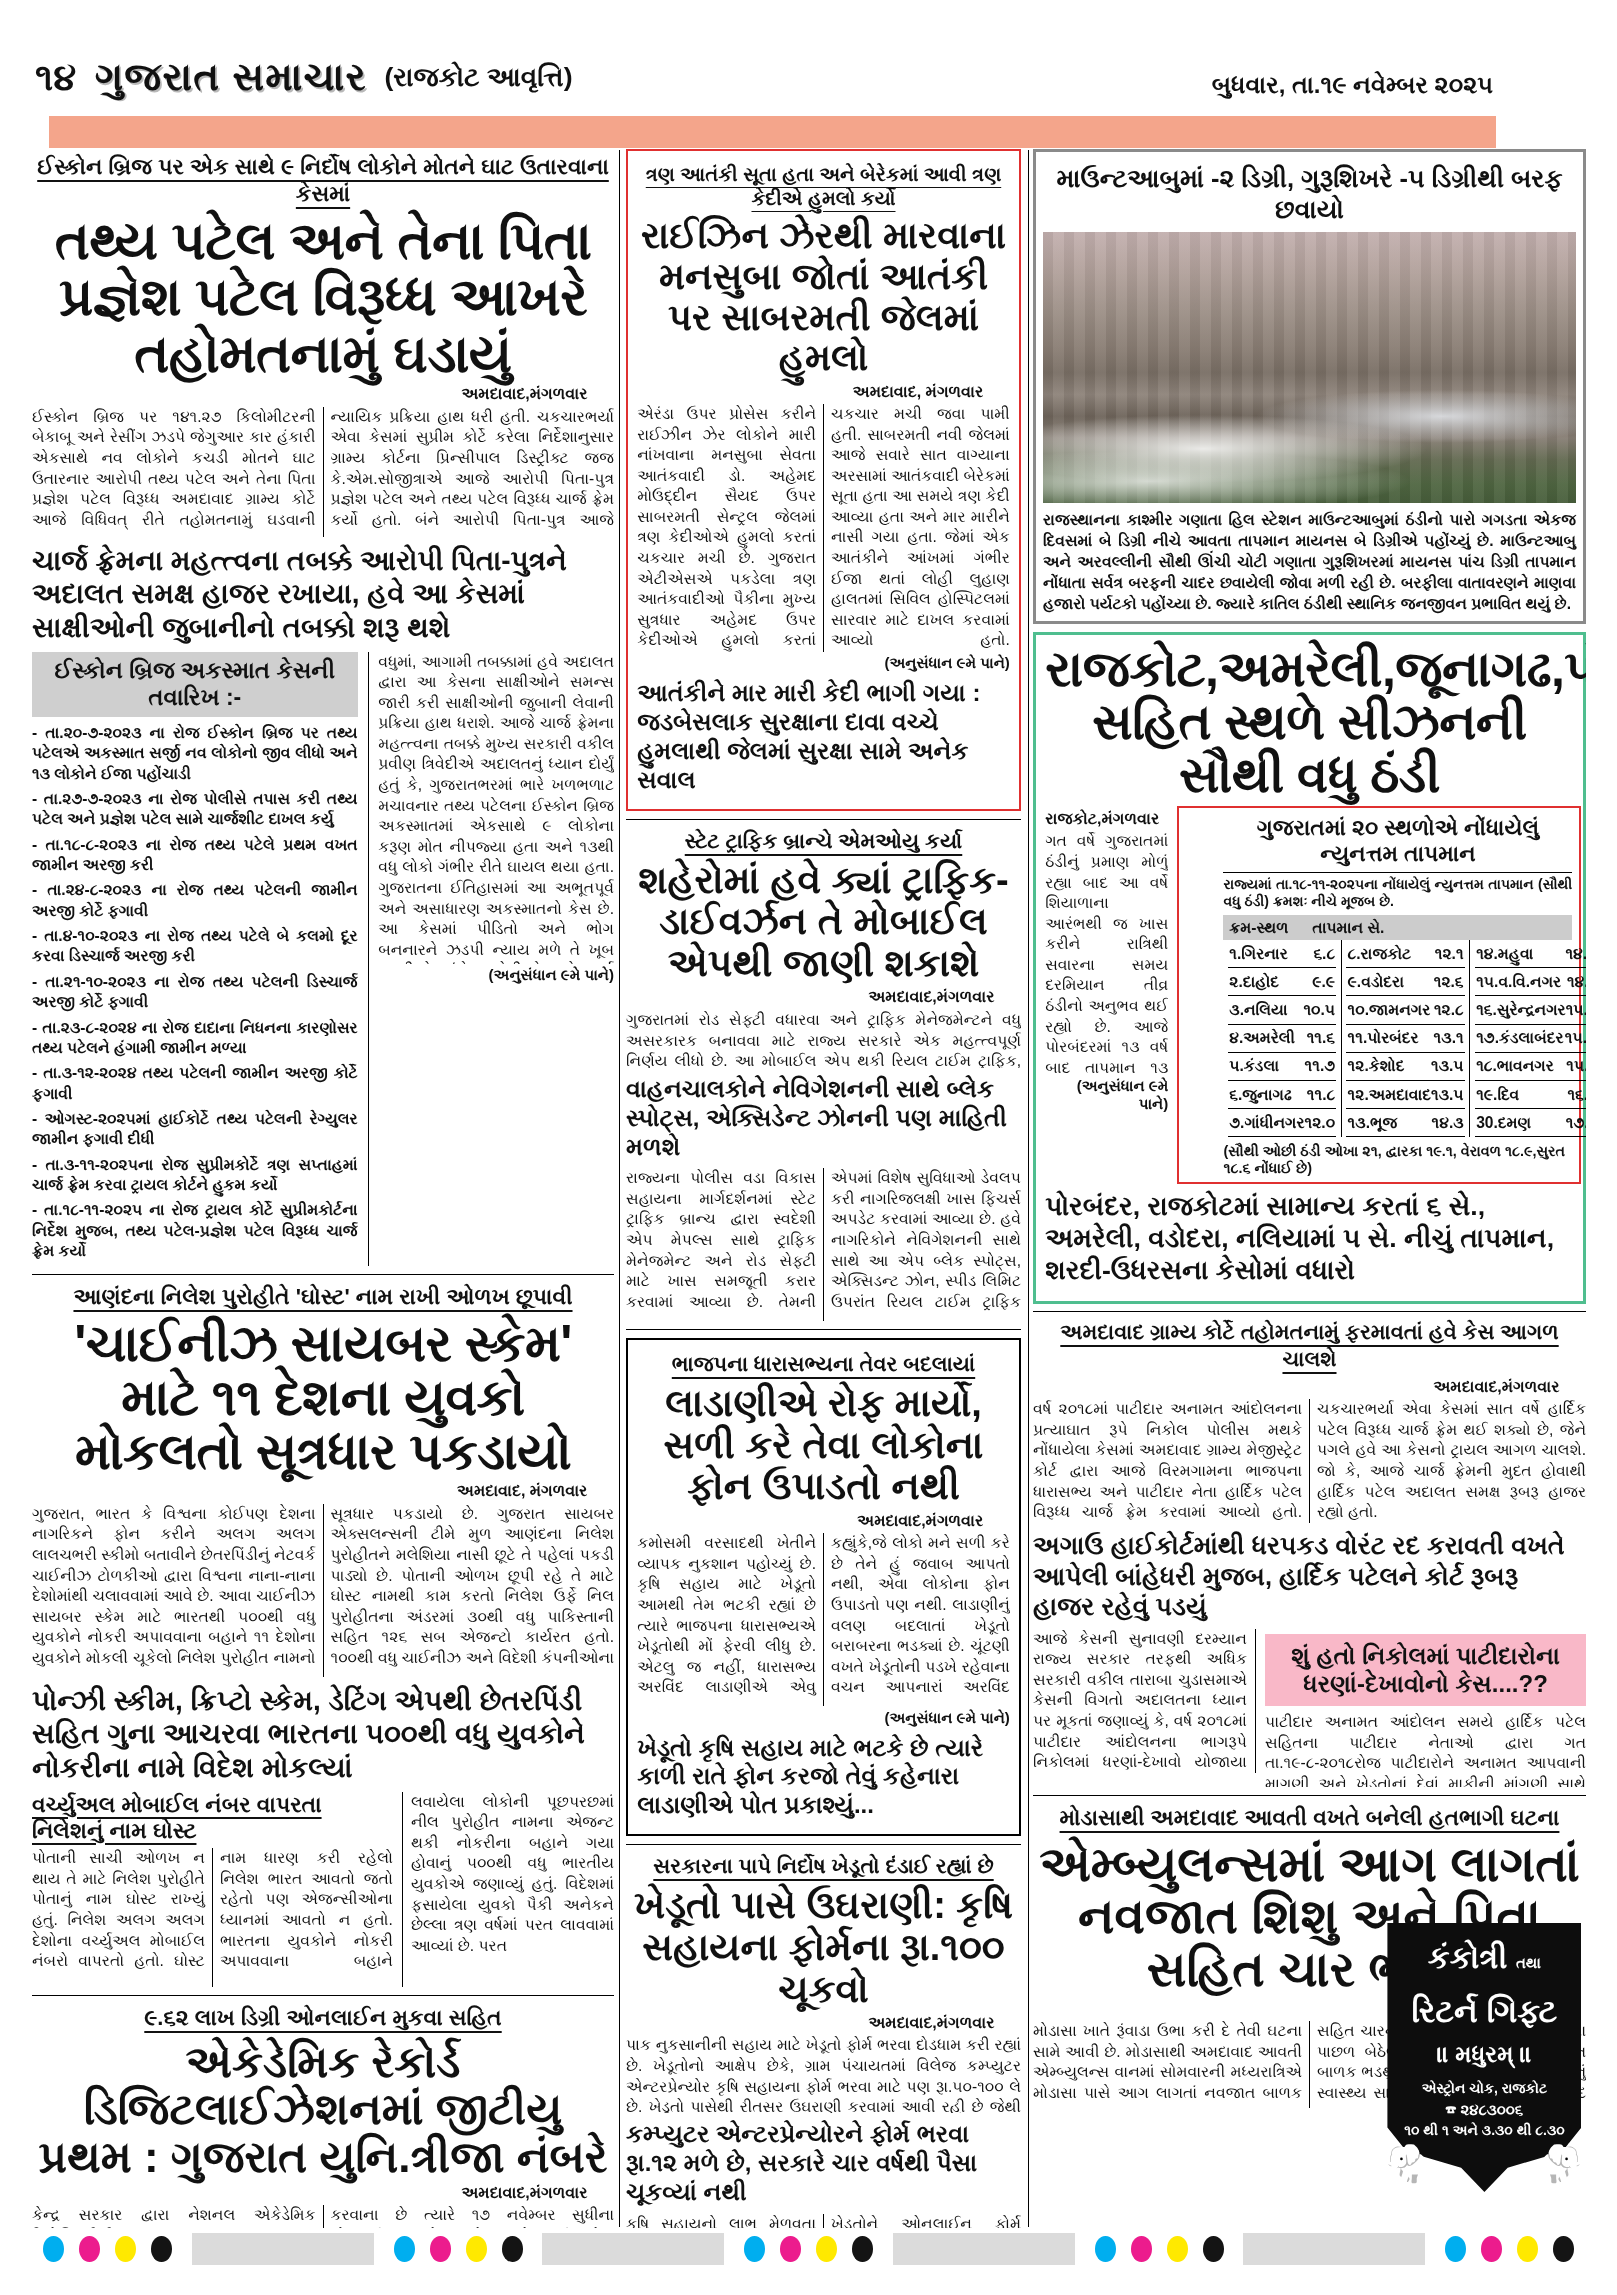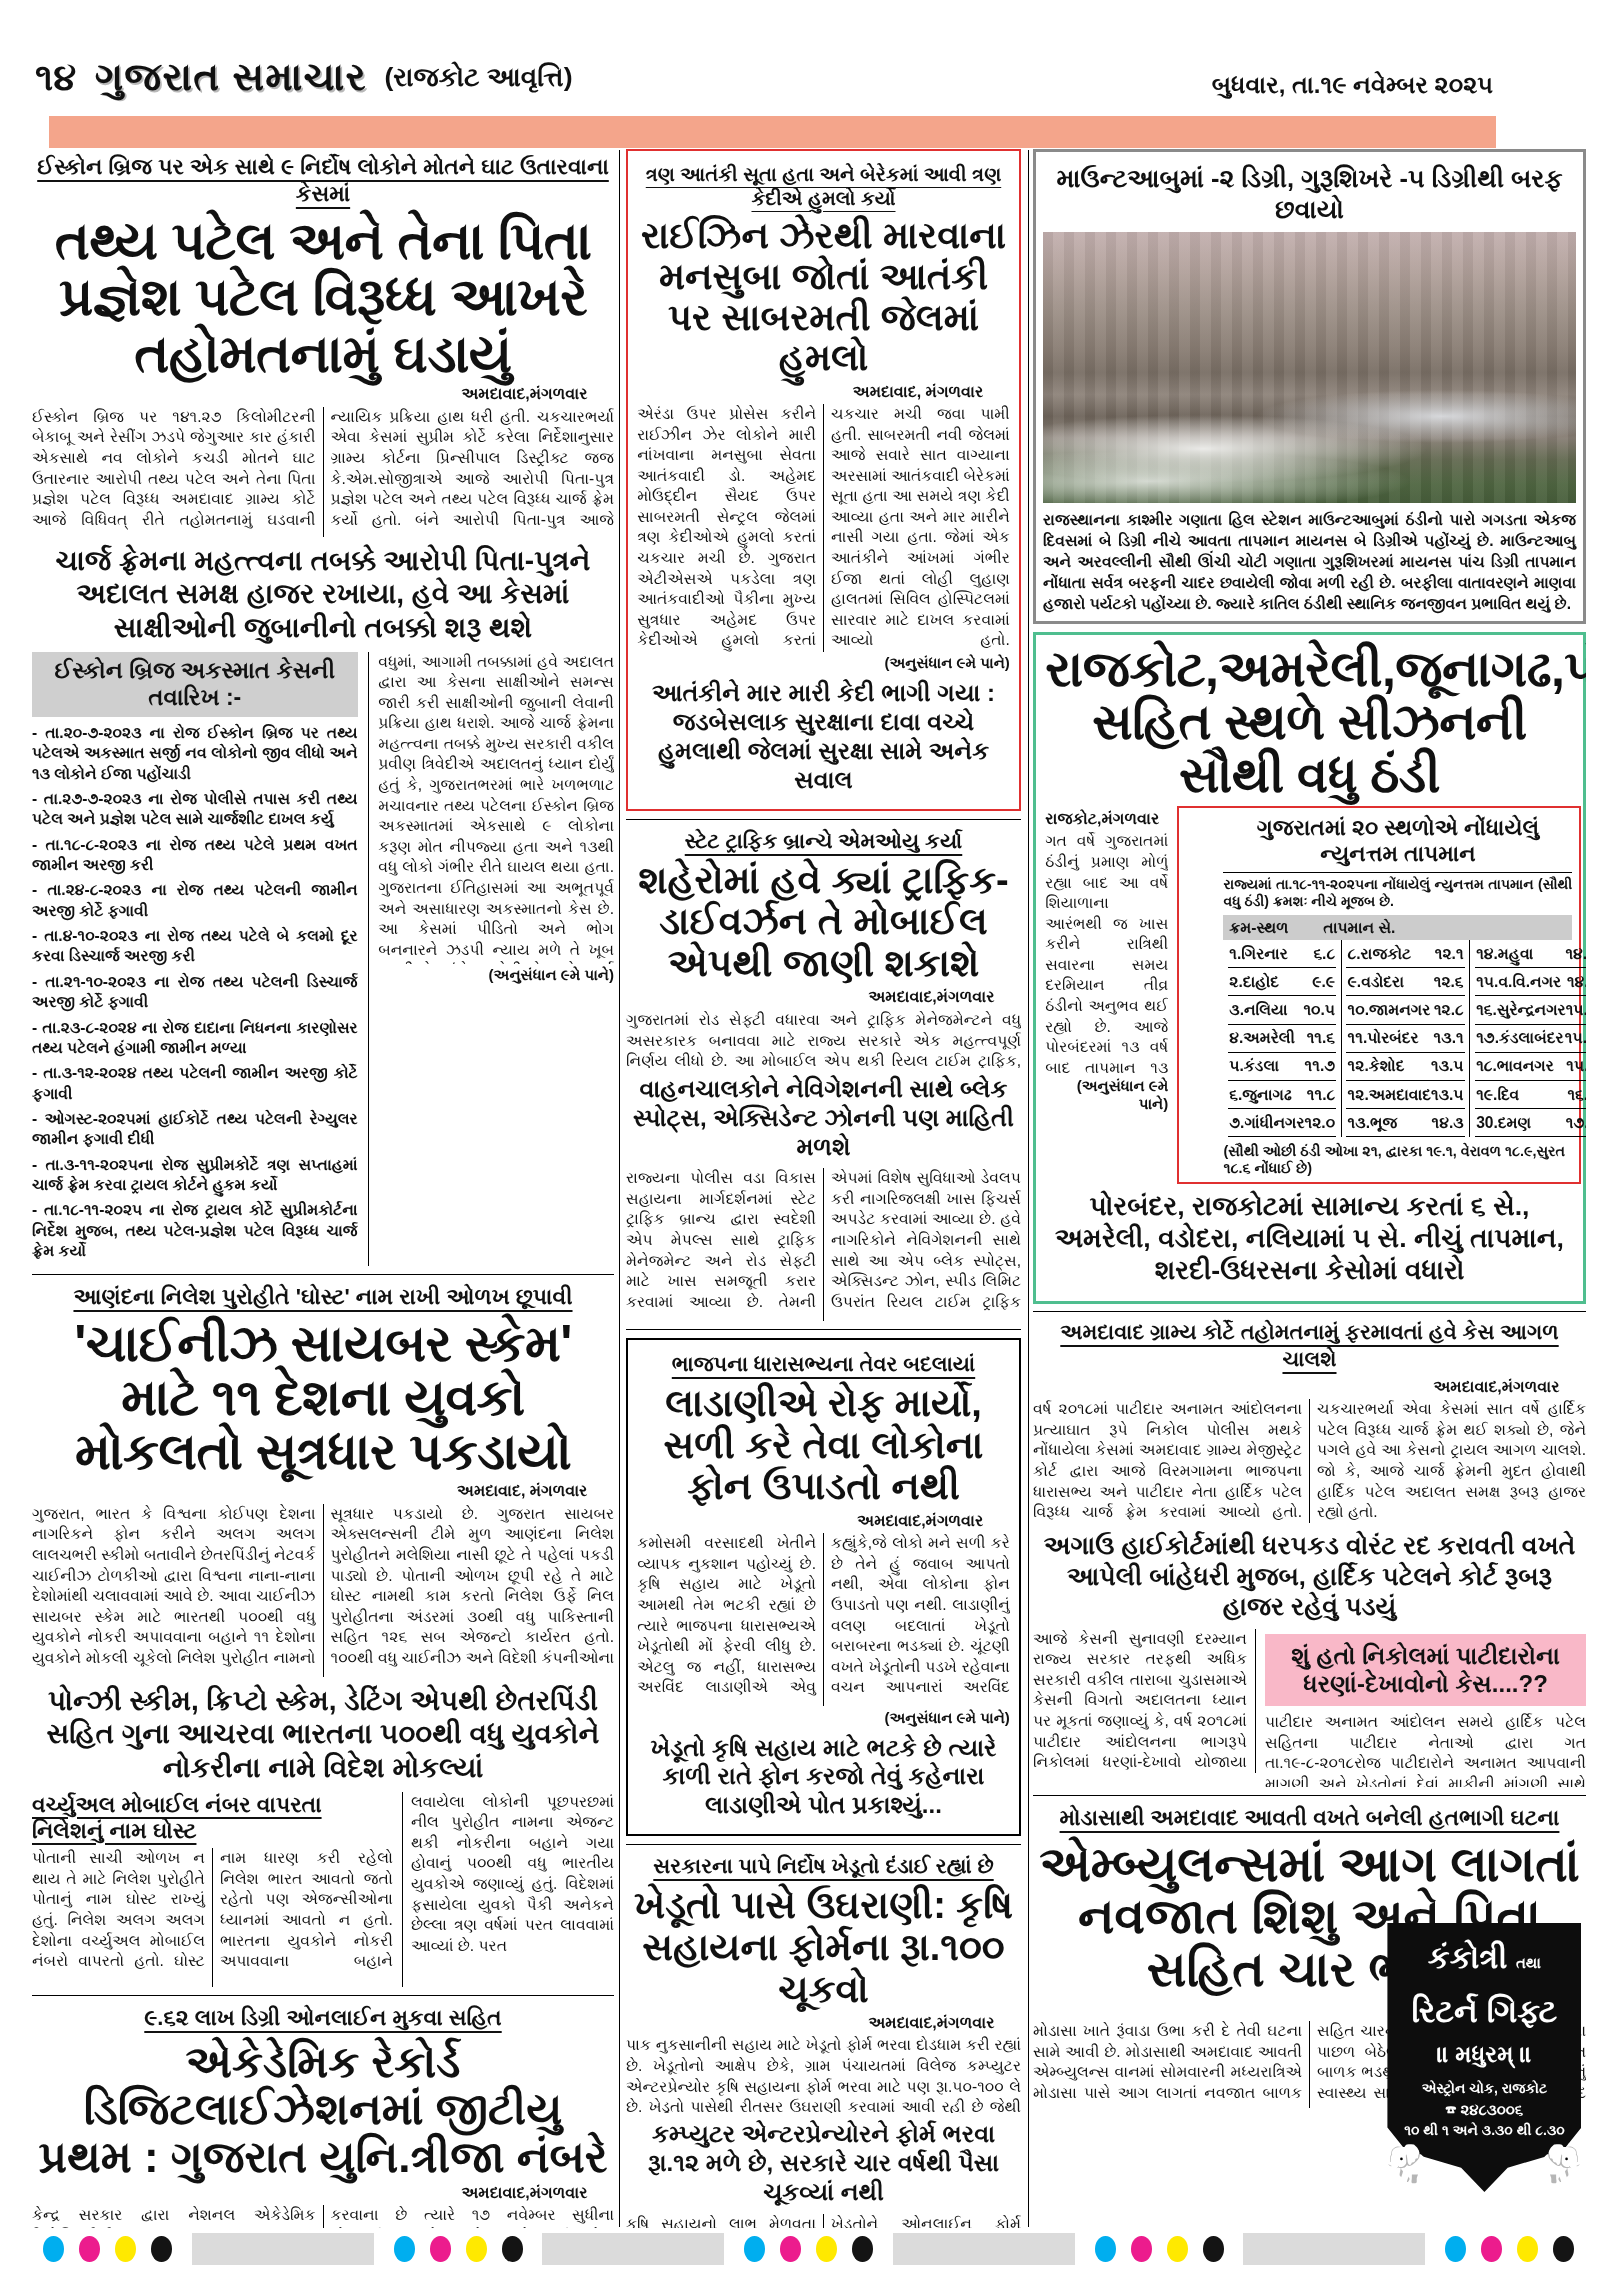--- a/index.html
+++ b/index.html
@@ -21,41 +21,41 @@
   .vrule{position:absolute;top:150px;height:2077px;width:1.2px;background:#000;}
   
   .kicker{font-size:22px;font-weight:800;text-align:center;text-decoration:underline;
           text-underline-offset:5.8px;line-height:1.25;margin:3.5px 0 5.8px;}
   .hl-xl{font-size:53px;font-weight:800;line-height:1.06;text-align:center;letter-spacing:-0.6px;}
   .hl-lg{font-size:46px;font-weight:800;line-height:1.08;text-align:center;}
   .hl-md{font-size:38px;font-weight:800;line-height:1.1;text-align:center;}
   .dateline{font-size:16px;font-weight:700;text-align:right;padding-right:26.6px;margin:3.5px 0;}
   .body{font-size:15.6px;line-height:1.32;text-align:justify;font-weight:500;}
   .cols2{column-count:2;column-gap:15px;column-rule:0.6px solid #000;}
-  .subhead{font-size:26.6px;font-weight:800;text-align:center;line-height:1.2;margin:7px 0;}
+  .subhead{font-size:26.6px;font-weight:800;text-align:left;line-height:1.2;margin:7px 0;}
   .cont{font-size:15px;font-weight:700;text-align:right;margin-top:2.3px;}
   .hr{border-top:1.7px solid #000;margin:8px 0;}
   .hr2{border-top:1.7px double #000;margin:7px 0;}
   
   .tl-wrap{display:flex;gap:10.4px;margin-top:5.8px;}
   .tl-box{width:58%;}
   .tl-title{background:#CFCFCF;font-size:23px;font-weight:800;text-align:center;padding:5.8px 3.5px;margin-bottom:5.8px;}
   .tl-item{font-size:15.6px;font-weight:600;line-height:1.3;margin-bottom:5.2px;text-align:justify;}
   .tl-side{width:42%;border-left:0.6px solid #000;padding-left:9.2px;}
   
   .box-red{border:2.9px solid #E03030;padding:7px 9.2px;}
   .box-green{border:3.5px solid #4FBE8F;padding:8px 9.2px;}
   .box-black{border:2.3px solid #000;padding:7px 9.2px;}
   .box-gray{border:3.5px solid #8a8a8a;padding:7px;}
   .pinkbox{background:#F9B8C8;font-size:24px;font-weight:800;text-align:center;padding:8px 5.8px;margin:5.8px 0;}
   
   .tempbox{border:2.9px solid #E03030;padding:4.6px 7px;}
   .tb-title{font-size:22px;font-weight:800;text-align:center;padding:2.3px 0 4.6px;}
   .tb-sub{font-size:14px;font-weight:600;text-align:justify;border-top:1.2px solid #000;padding-top:3.5px;}
-  .tb-head{background:#CCCCCC;font-size:15.6px;font-weight:800;padding:3.5px 5.8px;margin-top:4.6px;display:flex;gap:35px;}
+  .tb-head{background:#CCCCCC;font-size:15.6px;font-weight:800;padding:3.5px 5.8px;margin-top:4.6px;display:flex;gap:24px;}
   .tb-cols{display:flex;}
   .tb-col{flex:1;padding:0 4.6px;}
   .tb-col+.tb-col{border-left:1.2px solid #000;}
   .tb-row{display:flex;justify-content:space-between;border-bottom:1.2px solid #000;
           font-size:15.6px;font-weight:700;padding:4.6px 1.2px;}
   .tb-foot{font-size:14.4px;font-weight:700;padding-top:5.8px;}
   .cold-row{display:flex;gap:9.2px;margin-top:4.6px;}
   .cold-row .cbody{width:34%;}
   .cold-row .tempbox{width:66%;padding-left:44px;}
   

